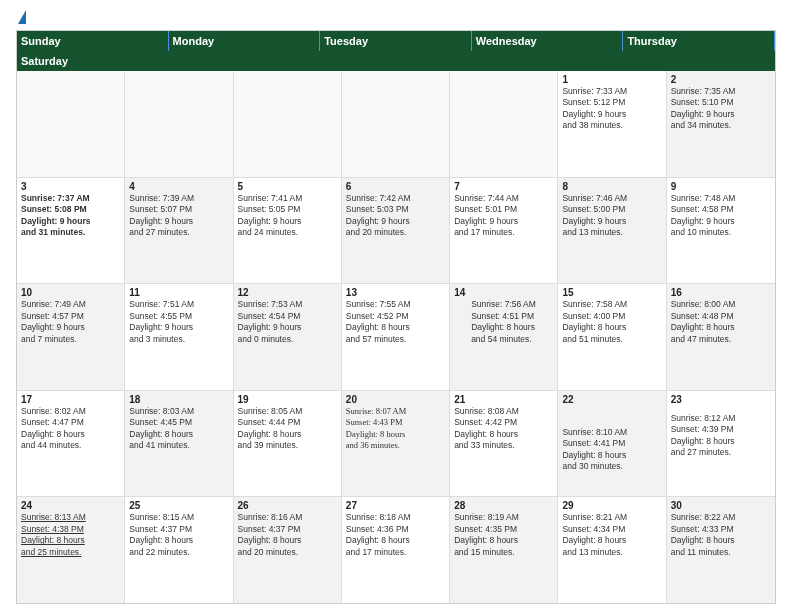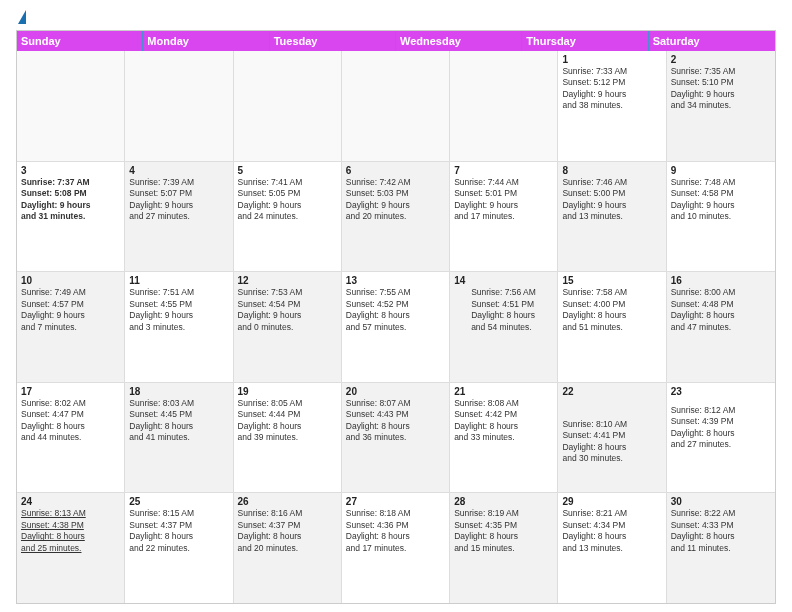--- a/index.html
+++ b/index.html
@@ -66,22 +66,22 @@
       margin-top: 2px;
     }
     .calendar {
       flex: 1;
       display: flex;
       flex-direction: column;
       border: 1px solid #ccc;
     }
     .cal-header {
       display: grid;
-      grid-template-columns: repeat(6, 1fr);
-      background: #d946ef;
+      grid-template-columns: repeat(5, 1fr);
+      background: #14532d;
     }
     .cal-header-cell {
       color: #fff;
       font-size: 11px;
       font-weight: bold;
       padding: 4px 4px;
       text-align: left;
       border-right: 1px solid #4a8fcf;
     }
     .cal-header-cell:last-child {
@@ -300,21 +300,21 @@
           </div>
           <div class="cal-cell">
             <span class="day-num">19</span>
             <div class="day-info" style="white-space: pre-line;">Sunrise: 8:05 AM
 Sunset: 4:44 PM
 Daylight: 8 hours
 and 39 minutes.</div>
           </div>
           <div class="cal-cell shaded">
             <span class="day-num">20</span>
-            <div class="day-info" style="white-space: pre-line;">Sunrise: 8:07 AM
+            <div class="day-info" style="white-space: pre-line; font-family: Liberation Serif, serif;">Sunrise: 8:07 AM
 Sunset: 4:43 PM
 Daylight: 8 hours
 and 36 minutes.</div>
           </div>
           <div class="cal-cell">
             <span class="day-num">21</span>
             <div class="day-info" style="white-space: pre-line;">Sunrise: 8:08 AM
 Sunset: 4:42 PM
 Daylight: 8 hours
 and 33 minutes.</div>

